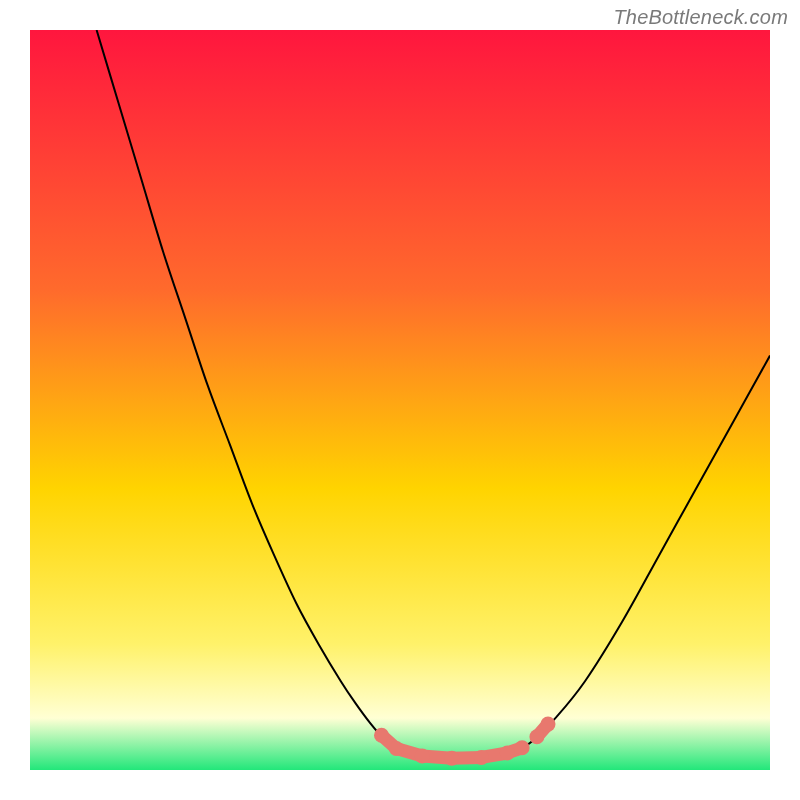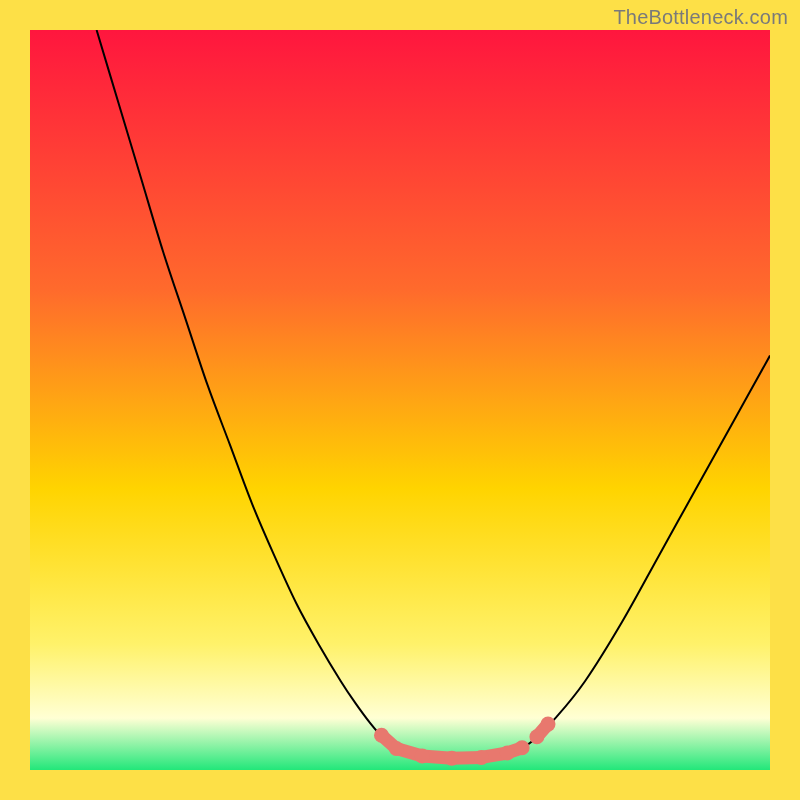--- a/index.html
+++ b/index.html
@@ -8,21 +8,22 @@
     width: 800px;
     height: 800px;
     background: #000;
     overflow: hidden;
     font-family: Arial, Helvetica, sans-serif;
   }
   .frame {
     position: absolute;
     left: 0; top: 0;
     width: 800px; height: 800px;
-    background: #fde047;
+    background: #ffffff;
+    font-style: italic;
   }
   .plot-area {
     position: absolute;
     left: 30px;
     top: 30px;
     width: 740px;
     height: 740px;
     overflow: hidden;
   }
   .watermark {

